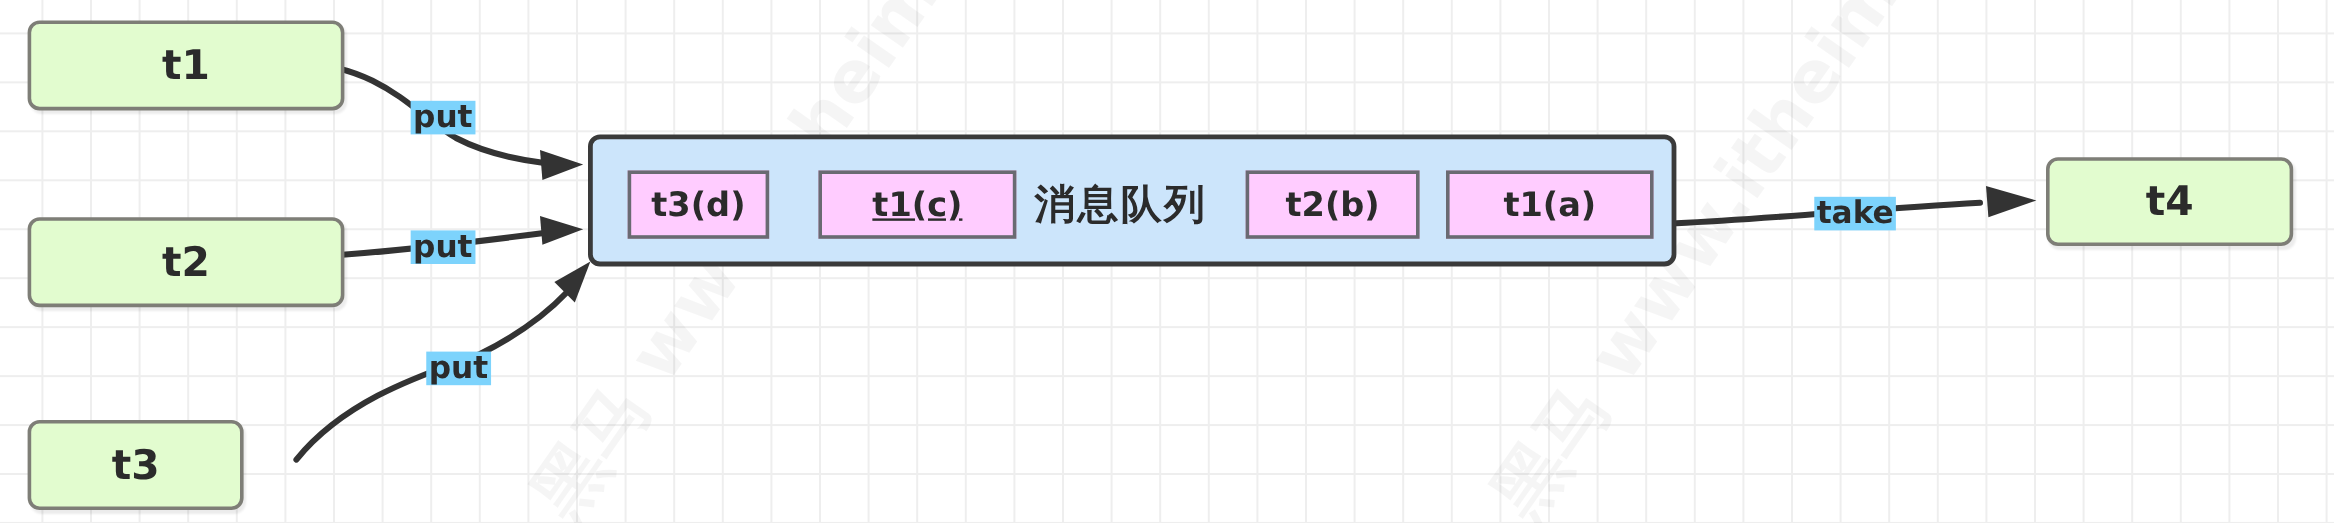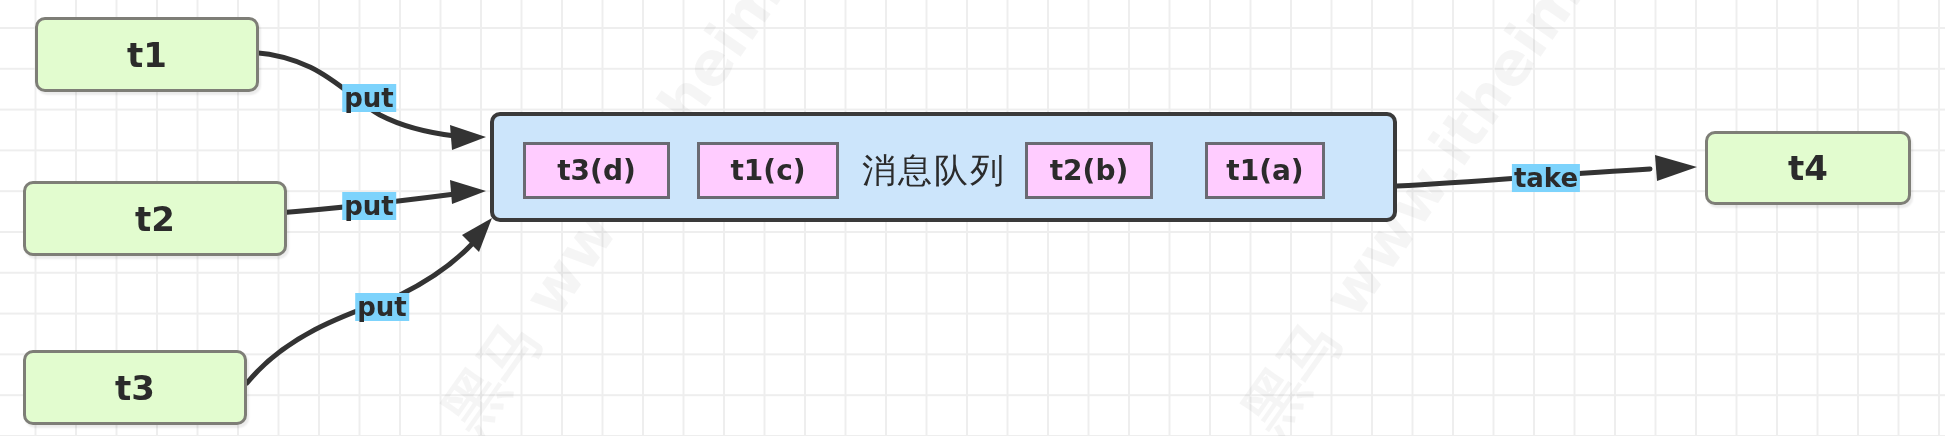--- a/index.html
+++ b/index.html
@@ -28,21 +28,21 @@
   .item {
     position:absolute; box-sizing:border-box;
     top:26px; height:57px;
     background:#ffccff; border:3px solid #6a6a72;
     display:flex; align-items:center; justify-content:center;
     font-weight:bold; font-size:28px; color:#2b2b2b;
   }
   .qlabel {
     position:absolute; left:368px; top:28px; height:54px;
     display:flex; align-items:center;
-    font-weight:normal; font-size:34px; color:#2b2b2b; letter-spacing:2px;
+    font-weight:bold; font-size:34px; color:#2b2b2b; letter-spacing:2px;
   }
   .edge-label {
     position:absolute; background:#7dd3fc; padding:0 2px;
     font-weight:bold; font-size:26px; color:#2b2b2b; line-height:28px;
     transform:translate(-50%,-50%);
   }
   svg.edges { position:absolute; left:0; top:0; }
   .watermark {
     position:absolute; color:rgba(0,0,0,0.04); font-weight:bold;
     font-size:60px; transform:rotate(-55deg); white-space:nowrap;
@@ -66,29 +66,29 @@
     <path d="M1397,186 C1480,182 1560,174 1650,169"></path>
   </g>
   <g fill="#333333">
     <polygon points="486,137 450,125 452,150"></polygon>
     <polygon points="486,191 450,180 452,204"></polygon>
     <polygon points="492,218 462,235 479,252"></polygon>
     <polygon points="1697,167 1655,155 1657,181"></polygon>
   </g>
 </svg>
 
-<div class="node" style="left:35px;top:17px;width:224px;height:75px;">t1</div>
+<div class="node" style="left:23px;top:17px;width:264px;height:75px;">t1</div>
 <div class="node" style="left:23px;top:181px;width:264px;height:75px;">t2</div>
-<div class="node" style="left:23px;top:350px;width:224px;height:75px;">t3</div>
+<div class="node" style="left:23px;top:350px;width:180px;height:75px;">t3</div>
 <div class="node" style="left:1677px;top:131px;width:206px;height:74px;margin-left:28px;">t4</div>
 
 <div class="queue">
-  <div class="item" style="left:29px;width:147px;">t3(d)</div>
-  <div class="item" style="left:203px;width:142px;">t1(c)</div>
+  <div class="item" style="left:29px;width:118px;">t3(d)</div>
+  <div class="item" style="left:188px;width:165px;text-decoration:underline;">t1(c)</div>
   <div class="qlabel">消息队列</div>
-  <div class="item" style="left:531px;width:128px;">t2(b)</div>
-  <div class="item" style="left:711px;width:120px;">t1(a)</div>
+  <div class="item" style="left:544px;width:145px;">t2(b)</div>
+  <div class="item" style="left:711px;width:173px;">t1(a)</div>
 </div>
 
 <div class="edge-label" style="left:369px;top:98px;">put</div>
 <div class="edge-label" style="left:369px;top:206px;">put</div>
 <div class="edge-label" style="left:382px;top:307px;">put</div>
 <div class="edge-label" style="left:1546px;top:178px;text-align:right;">take</div>
 
 </body></html>

